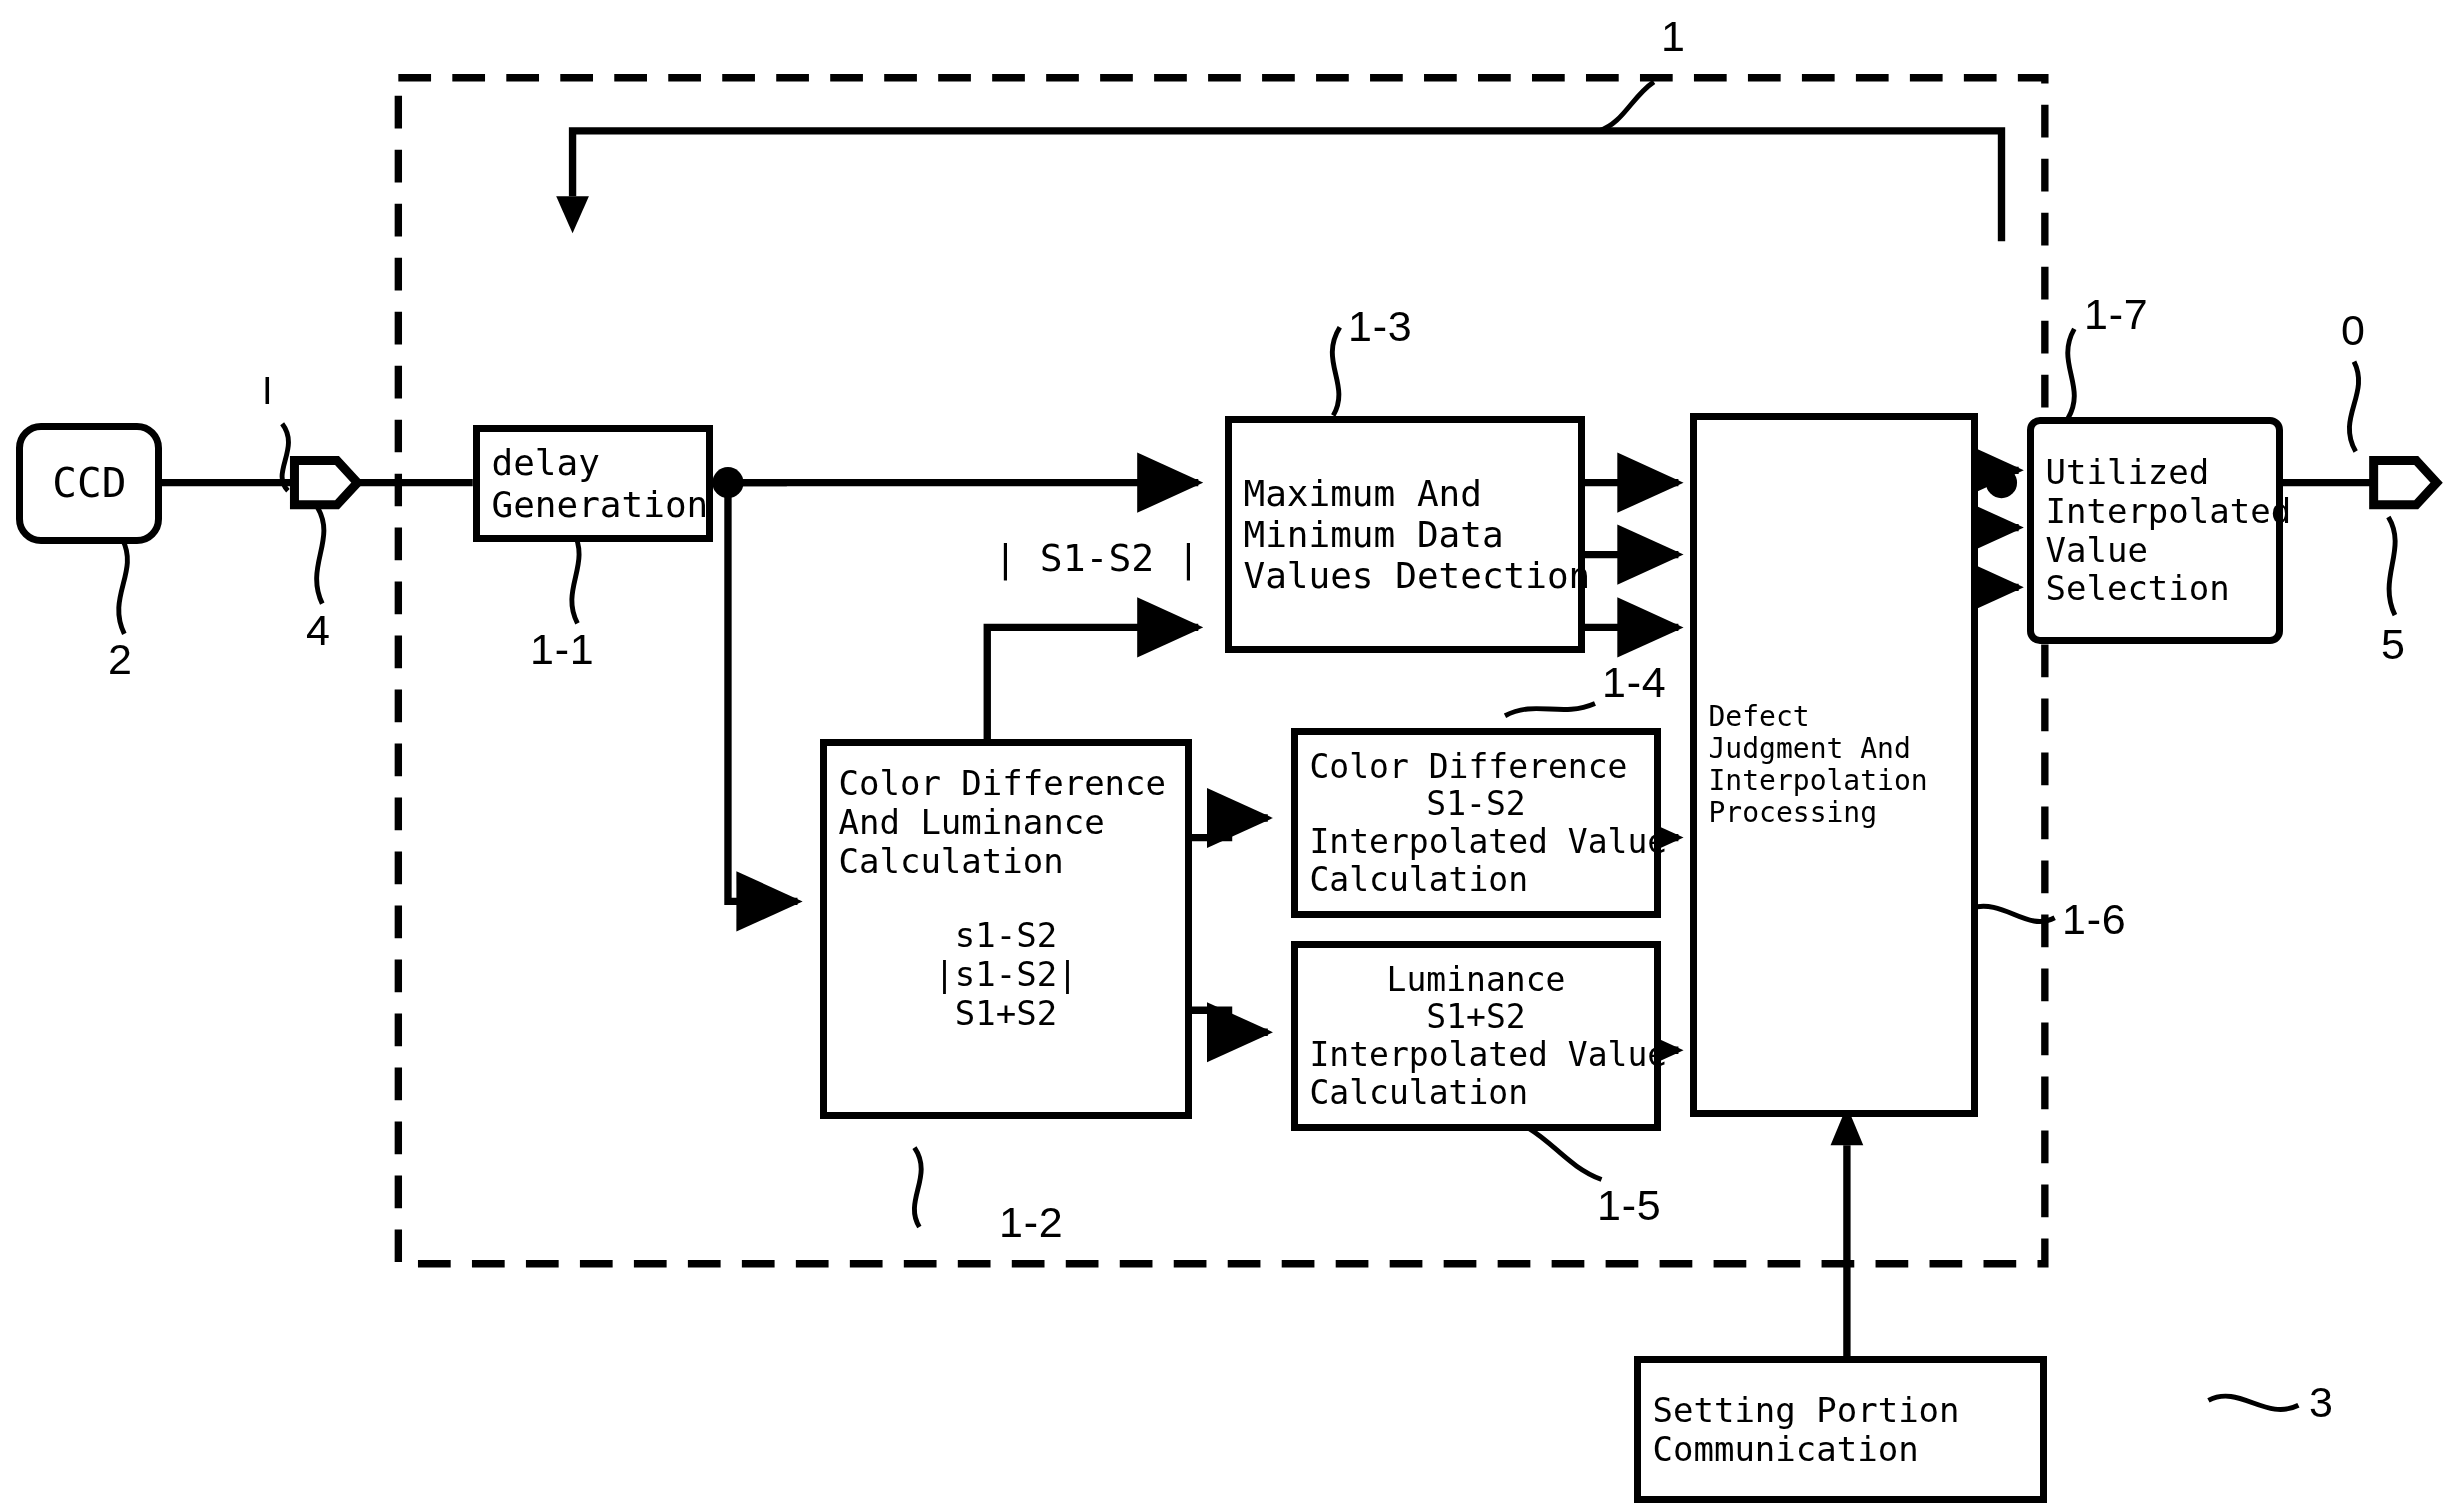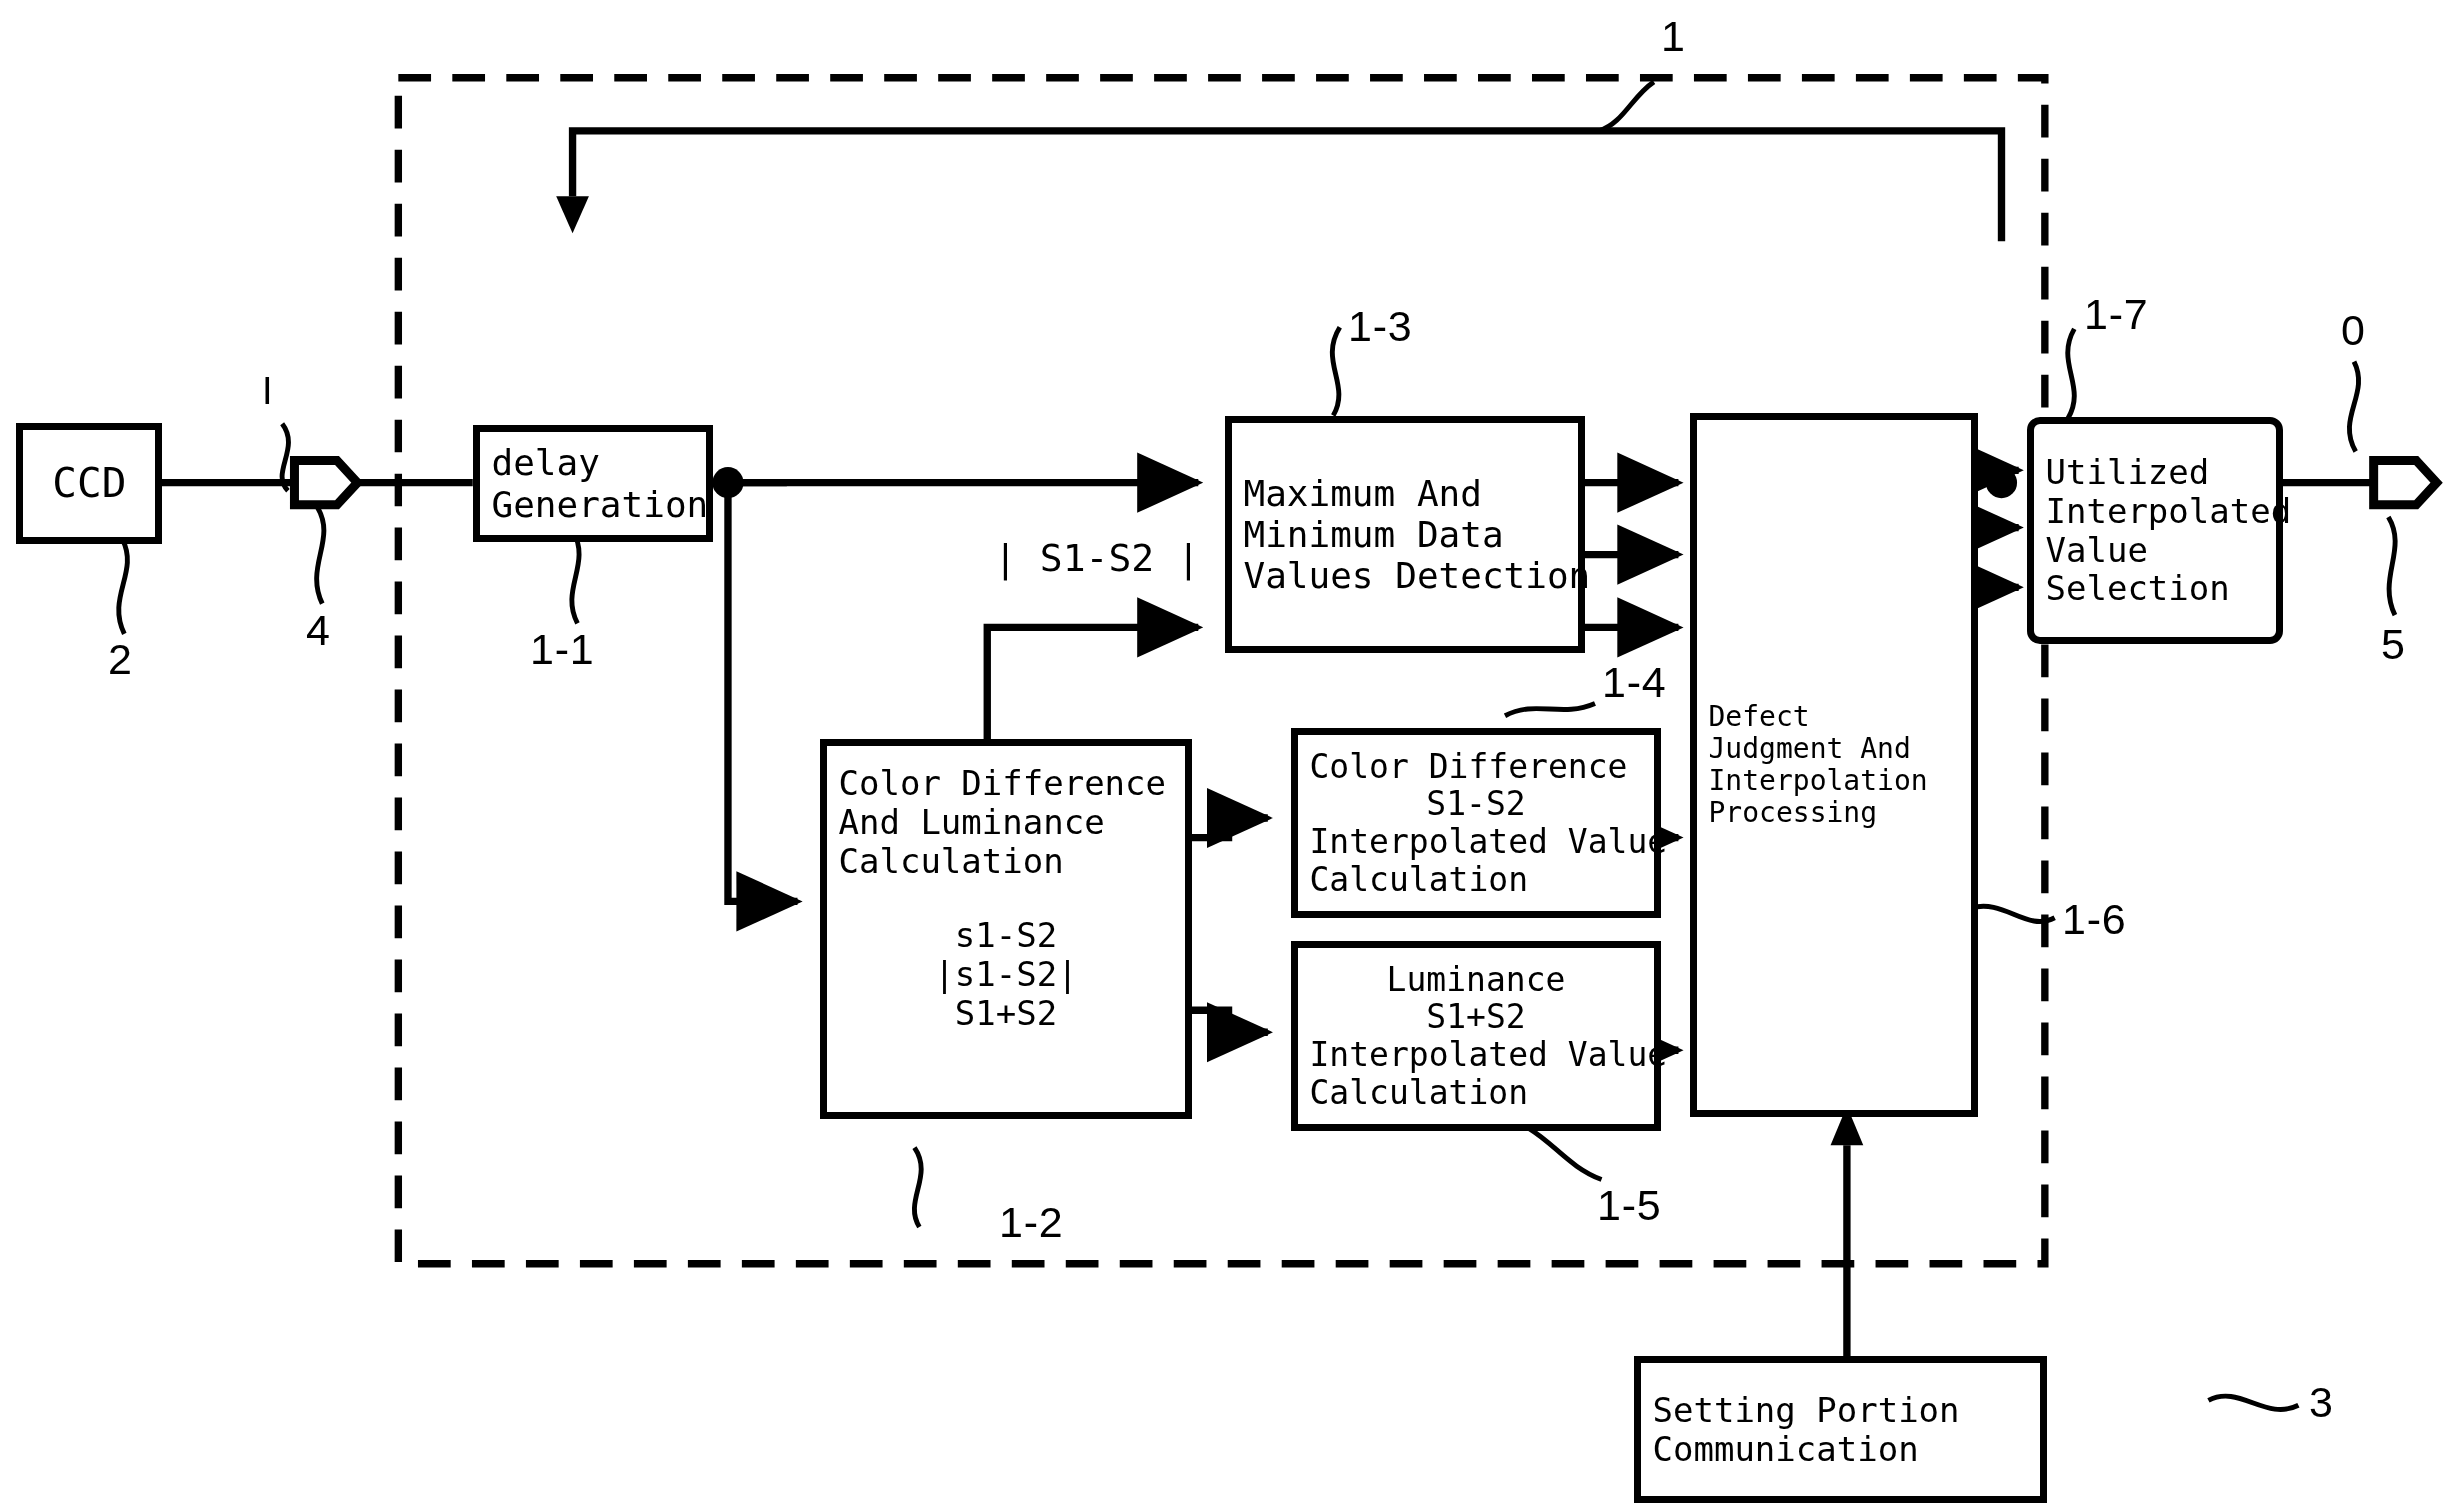--- a/index.html
+++ b/index.html
@@ -118,21 +118,21 @@
     <path d="M1630,508 C1652,470 1612,442 1638,400" fill="none" stroke="#000" stroke-width="6"></path>
     <path d="M1840,875 C1878,855 1908,878 1950,860" fill="none" stroke="#000" stroke-width="6"></path>
     <path d="M1870,1380 C1900,1398 1920,1428 1958,1442" fill="none" stroke="#000" stroke-width="6"></path>
     <path d="M2410,1110 C2450,1098 2478,1140 2512,1122" fill="none" stroke="#000" stroke-width="6"></path>
     <path d="M2528,512 C2552,472 2512,444 2536,402" fill="none" stroke="#000" stroke-width="6"></path>
     <path d="M2700,1712 C2738,1692 2770,1738 2810,1718" fill="none" stroke="#000" stroke-width="6"></path>
     <path d="M2880,552 C2856,510 2898,482 2878,442" fill="none" stroke="#000" stroke-width="6"></path>
     <path d="M2920,632 C2944,672 2906,706 2928,752" fill="none" stroke="#000" stroke-width="6"></path>
   </svg>
 
-  <div class="blk" style="left:16.4px; top:423px; width:146px; height:121px; font-size:41px;">
+  <div class="blk" style="left:16.4px; top:423px; width:146px; height:121px; font-size:41px;border-radius:25px;">
     <span class="ln center">CCD</span>
   </div>
 
   <div class="blk" style="left:473px; top:425px; width:240px; height:117px; font-size:36px;">
     <span class="ln pad-l">delay</span>
     <span class="ln pad-l">Generation</span>
   </div>
 
   <div class="blk" style="left:1225px; top:416px; width:360px; height:237px; font-size:36px; justify-content:center;">
     <span class="ln pad-l">Maximum And</span>

